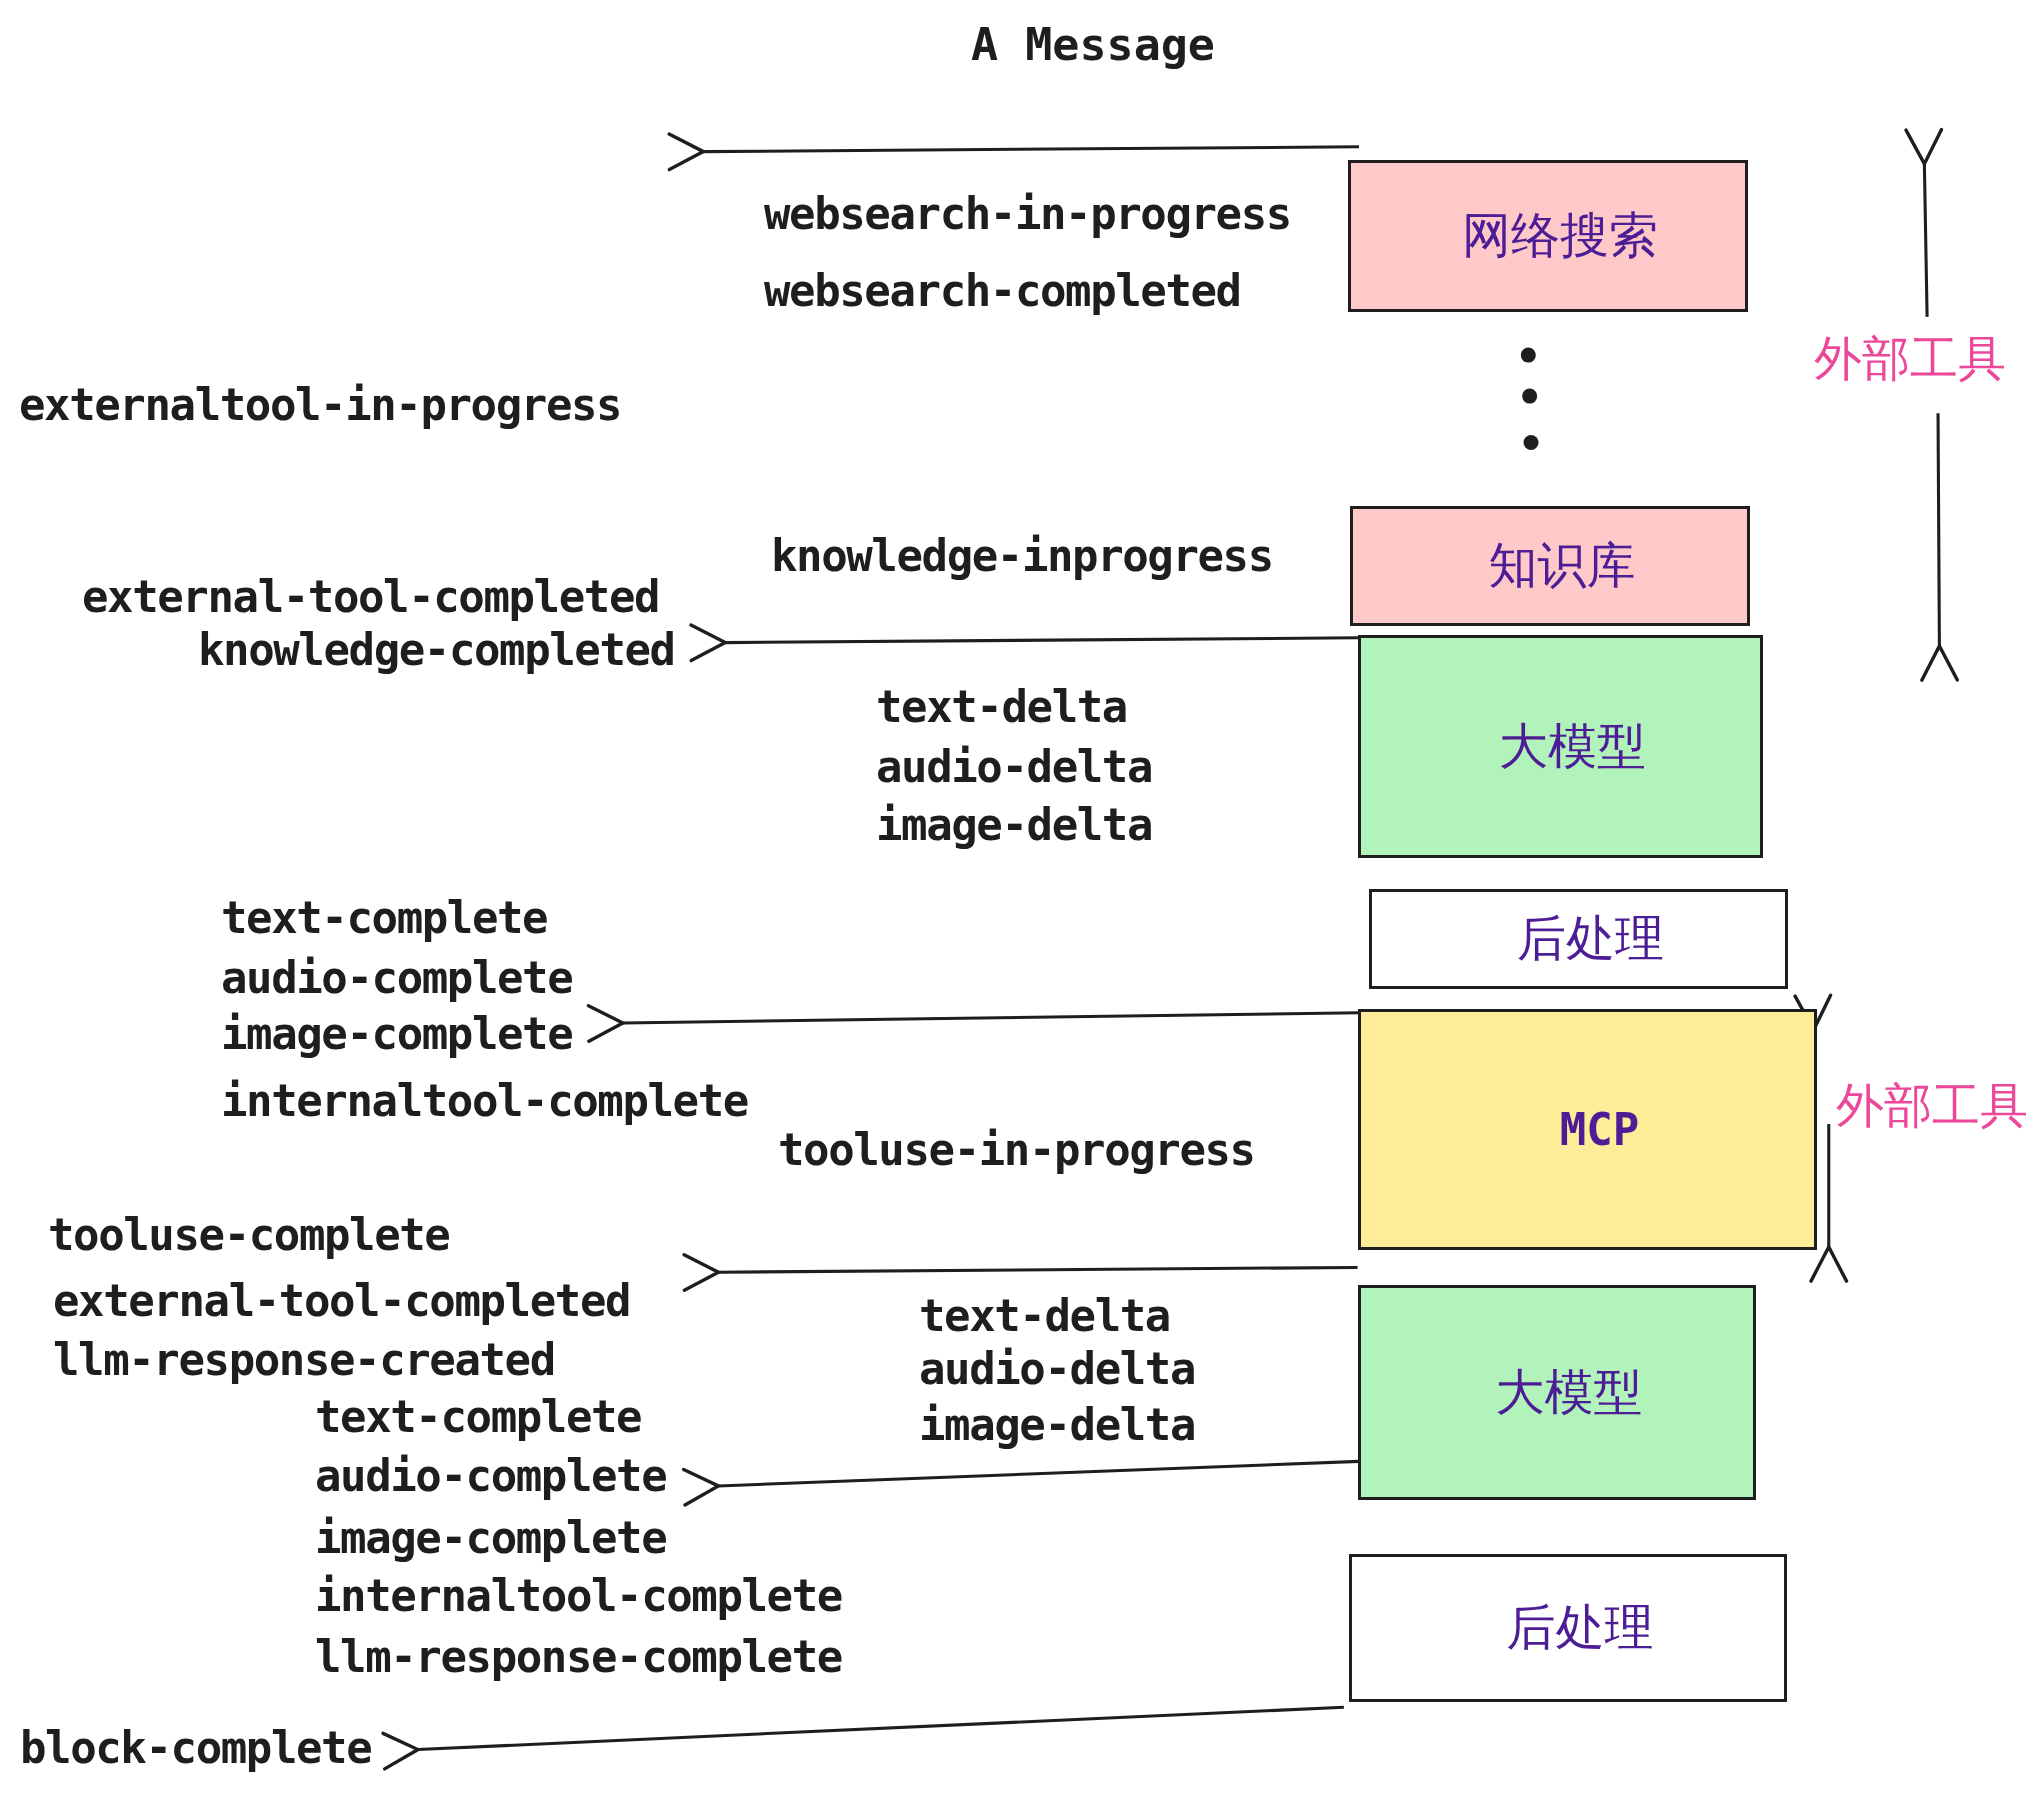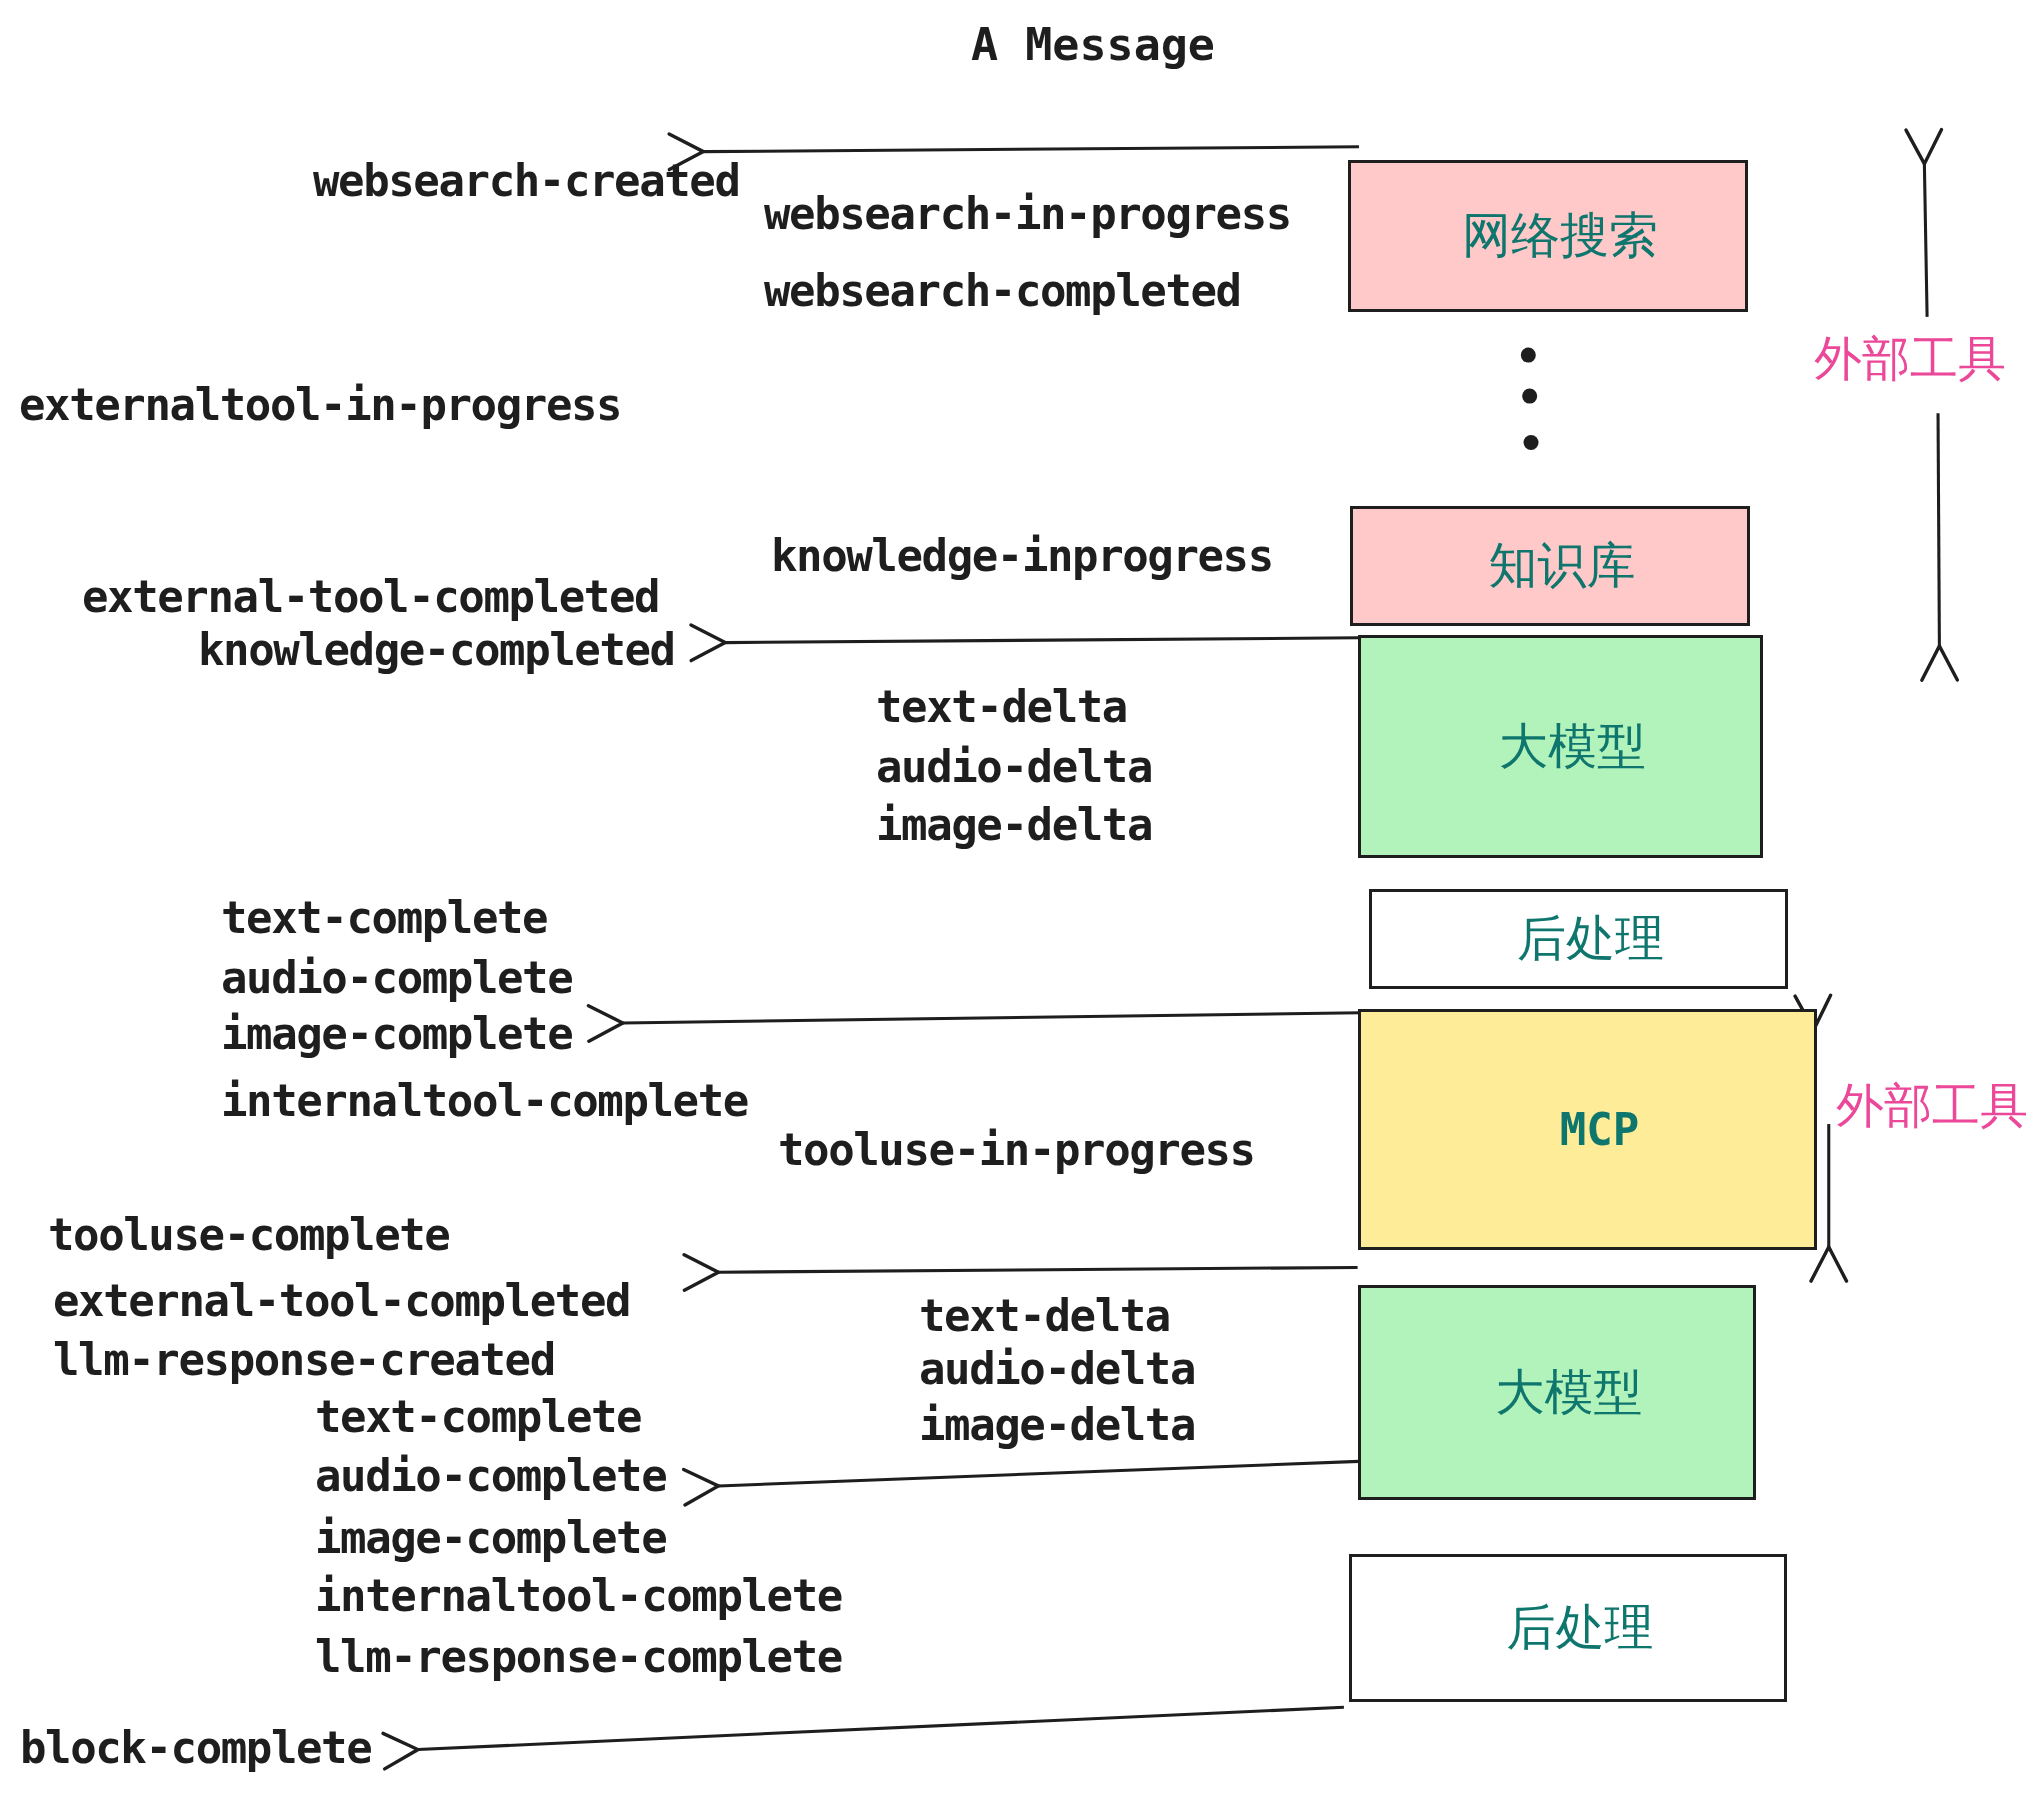--- a/index.html
+++ b/index.html
@@ -23,21 +23,21 @@
   }
   .box{
     position:absolute;
     box-sizing:border-box;
     border:3.4px solid #1e1e1e;
     display:flex;align-items:center;justify-content:center;
   }
   .box .lbl{
     font-family:"DejaVu Sans","Liberation Sans",sans-serif;
     font-size:49px;
-    color:#0f766e;
+    color:#4c1d95;
     white-space:nowrap;
     margin-left:24px;
   }
   .box.mcp .lbl{
     font-family:"DejaVu Sans Mono",monospace;
     font-size:44px;font-weight:bold;
   }
   .pink{background:#ffc9c9;}
   .green{background:#b2f2bb;}
   .yellow{background:#ffec99;}
@@ -83,21 +83,20 @@
     <line x1="2658" y1="1582" x2="2656" y2="1508" stroke="#1e1e1e" stroke-width="4.5" marker-end="url(#ah)"></line>
     <line x1="2678" y1="1646" x2="2678" y2="1826" stroke="#1e1e1e" stroke-width="4.5" marker-end="url(#ah)"></line>
 
     <circle cx="2238" cy="520" r="11" fill="#1e1e1e"></circle>
     <circle cx="2240" cy="580" r="11" fill="#1e1e1e"></circle>
     <circle cx="2242" cy="648" r="11" fill="#1e1e1e"></circle>
   </svg>
 
   <div id="title">A Message</div>
 
-  <div class="ev" style="left:313px;top:180px">websearch-created</div>
   <div class="ev" style="left:764px;top:213px">websearch-in-progress</div>
   <div class="ev" style="left:764px;top:290px">websearch-completed</div>
   <div class="ev" style="left:19px;top:404px">externaltool-in-progress</div>
   <div class="ev" style="left:771px;top:555px">knowledge-inprogress</div>
   <div class="ev" style="left:82px;top:596px">external-tool-completed</div>
   <div class="ev" style="left:198px;top:649px">knowledge-completed</div>
   <div class="ev" style="left:876px;top:706px">text-delta</div>
   <div class="ev" style="left:876px;top:766px">audio-delta</div>
   <div class="ev" style="left:876px;top:824px">image-delta</div>
   <div class="ev" style="left:221px;top:917px">text-complete</div>

